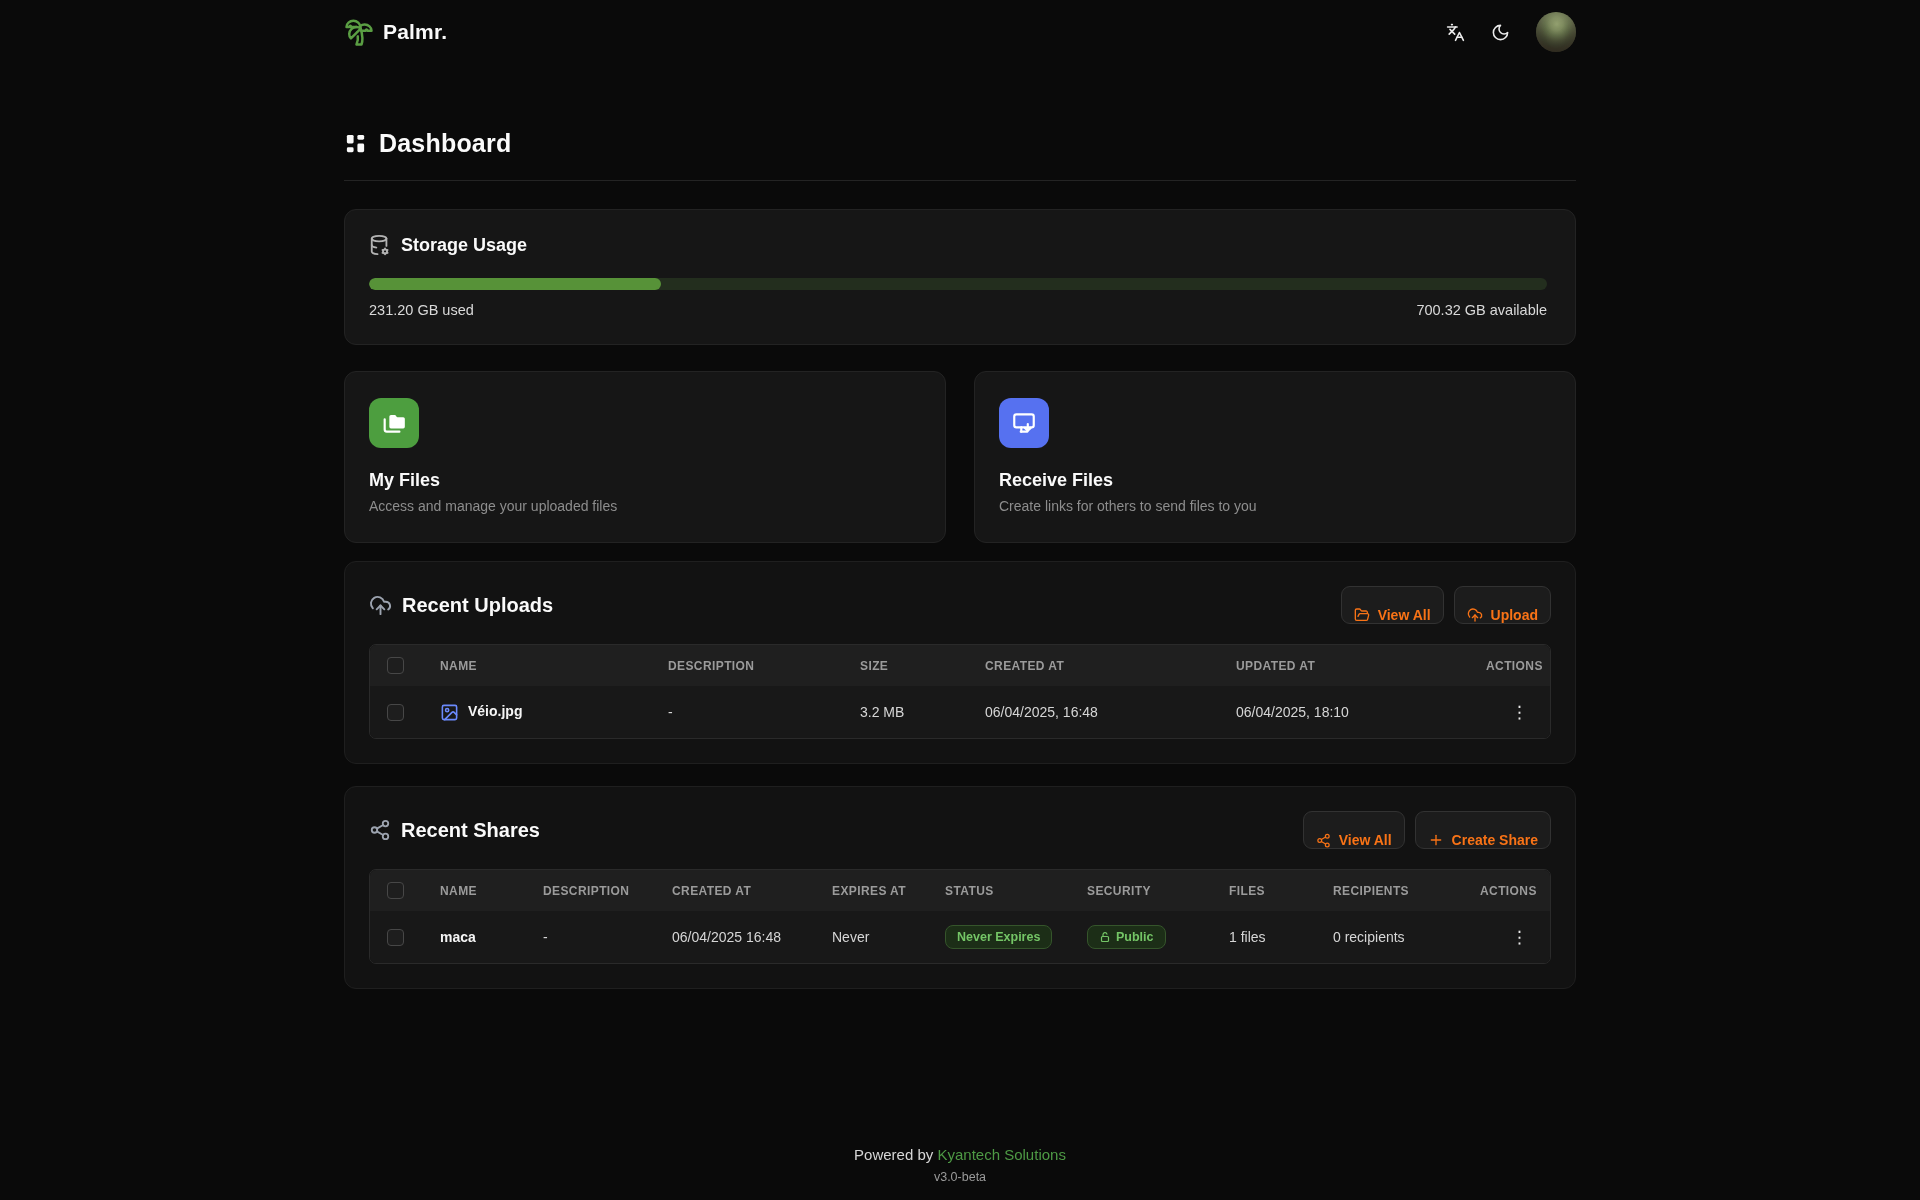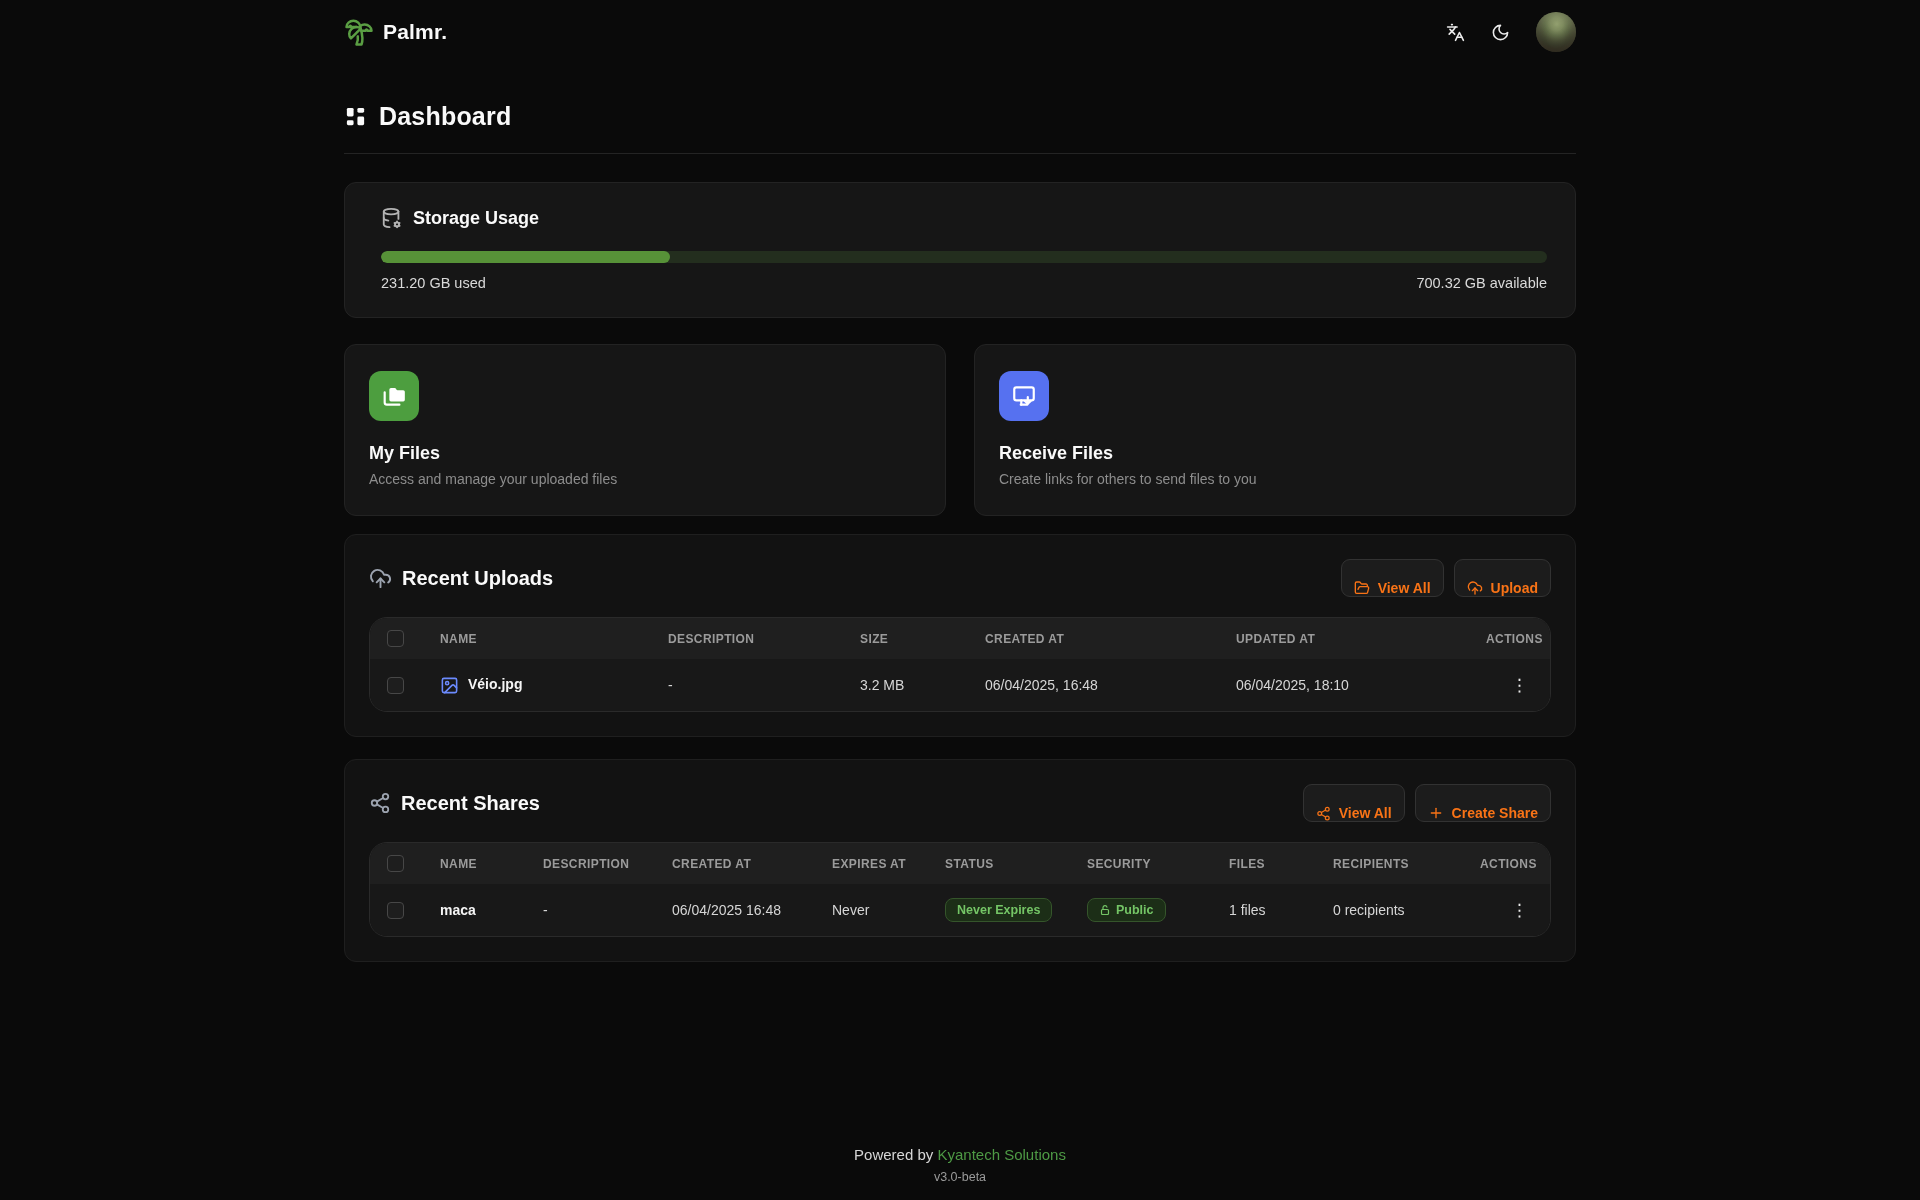--- a/index.html
+++ b/index.html
@@ -1,17 +1,17 @@
 <!DOCTYPE html>
 <html><head>
 <meta charset="utf-8">
 <style>
   * { margin:0; padding:0; box-sizing:border-box; }
   html,body { width:1920px; height:1200px; background:#0a0a0a; font-family:"Liberation Sans","DejaVu Sans",sans-serif; color:#fafafa; overflow:hidden; }
-  .app { width:1920px; height:1200px; display:flex; flex-direction:column; }
+  .app { width:1920px; height:1200px; display:flex; flex-direction:column;gap:27px; }
   .container { width:1232px; margin:0 auto; }
 
   
   .topbar { height:64px; background:#0a0a0a; flex:none; }
   .topbar-inner { height:64px; display:flex; align-items:center; justify-content:space-between; }
   .brand { display:flex; align-items:center; gap:9px; cursor:pointer; }
   .brand-name { font-size:21px; font-weight:700; letter-spacing:.2px; }
   .topbar-actions { display:flex; align-items:center; gap:26px; }
   .icon-btn { background:none; border:none; color:#ececec; display:flex; align-items:center; cursor:pointer; }
   .avatar { width:40px; height:40px; border-radius:50%; cursor:pointer;
@@ -20,21 +20,21 @@
     box-shadow: inset 0 -8px 10px rgba(60,45,35,.55), inset 0 6px 8px rgba(160,170,130,.35); }
 
   
   main { flex:none; }
   .page-head { margin-top:38px; display:flex; align-items:center; gap:12px; }
   .page-title { font-size:25px; font-weight:700; letter-spacing:.2px; }
   .divider { border:none; border-top:1px solid #242424; margin-top:22px; }
 
   
   .card { background:#161616; border:1px solid #232323; border-radius:12px; }
-  .storage-card { margin-top:28px; padding:24px 28px 26px 36px; }
+  .storage-card { margin-top:28px; padding:24px 28px 26px 24px; }
   .card-head { display:flex; align-items:center; gap:10px; }
   .card-title { font-size:18px; font-weight:700; }
   .progress-track { margin-top:22px; height:12px; border-radius:999px; background:#232e1e; overflow:hidden; }
   .progress-fill { height:100%; border-radius:999px; background:#579238; width:25%; }
   .storage-labels { margin-top:12px; display:flex; justify-content:space-between; font-size:14.5px; color:#d9d9d9; }
 
   .quick-grid { margin-top:26px; display:grid; grid-template-columns:repeat(2,1fr); gap:28px; }
   .quick-card { padding:26px 24px 28px 24px; cursor:pointer; }
   .tile { width:50px; height:50px; border-radius:12px; display:flex; align-items:center; justify-content:center; }
   .tile-green { background:#4d9e3f; }
@@ -45,21 +45,21 @@
 
   .panel { background:#121212; border:1px solid #1f1f1f; border-radius:12px; padding:24px; }
   .panel-uploads { margin-top:18px; }
   .panel-shares { margin-top:22px; }
   .panel-head { display:flex; align-items:center; justify-content:space-between; }
   .panel-head-left { display:flex; align-items:flex-start; gap:10px; color:#9ca3af; }
   .panel-title { font-size:20px; font-weight:700; color:#fafafa; }
   .panel-head-right { display:flex; align-items:center; gap:10px; }
   .btn { display:flex; align-items:flex-end; gap:8px; height:38px; padding:0 12px; background:#1c1c1c; border:1px solid #323232; border-radius:9px; color:#f97316; font-size:14px; font-weight:600; cursor:pointer; font-family:inherit; }
 
-  .table { margin-top:20px; border:1px solid #2a2a2a; border-radius:18px; overflow:hidden; }
+  .table { margin-top:20px; border:1px solid #2a2a2a; border-radius:7px; overflow:hidden; }
   .trow { display:grid; align-items:center; }
   .ucols { grid-template-columns:70px 228px 192px 125px 251px 250px 1fr; }
   .scols { grid-template-columns:70px 103px 129px 160px 113px 142px 142px 104px 147px 1fr; }
   .thead { background:#1f1f1f; height:41px; font-size:12px; font-weight:700; letter-spacing:.4px; color:#9b9b9b; }
   .tbody-row { background:#181818; height:52px; font-size:14px; color:#d6d6d6; }
   .cell-check { padding-left:17px; }
   .checkbox { width:17px; height:17px; border-radius:4px; border:1px solid #474747; background:#1e1e1e; cursor:pointer; }
   .cell-actions { text-align:right; padding-right:22px; }
   .name-cell { display:flex; align-items:flex-start; gap:9px; color:#f5f5f5; font-weight:600; cursor:pointer; }
   .dots { background:none; border:none; color:#e8e8e8; font-size:17px; line-height:1; cursor:pointer; letter-spacing:0; }

